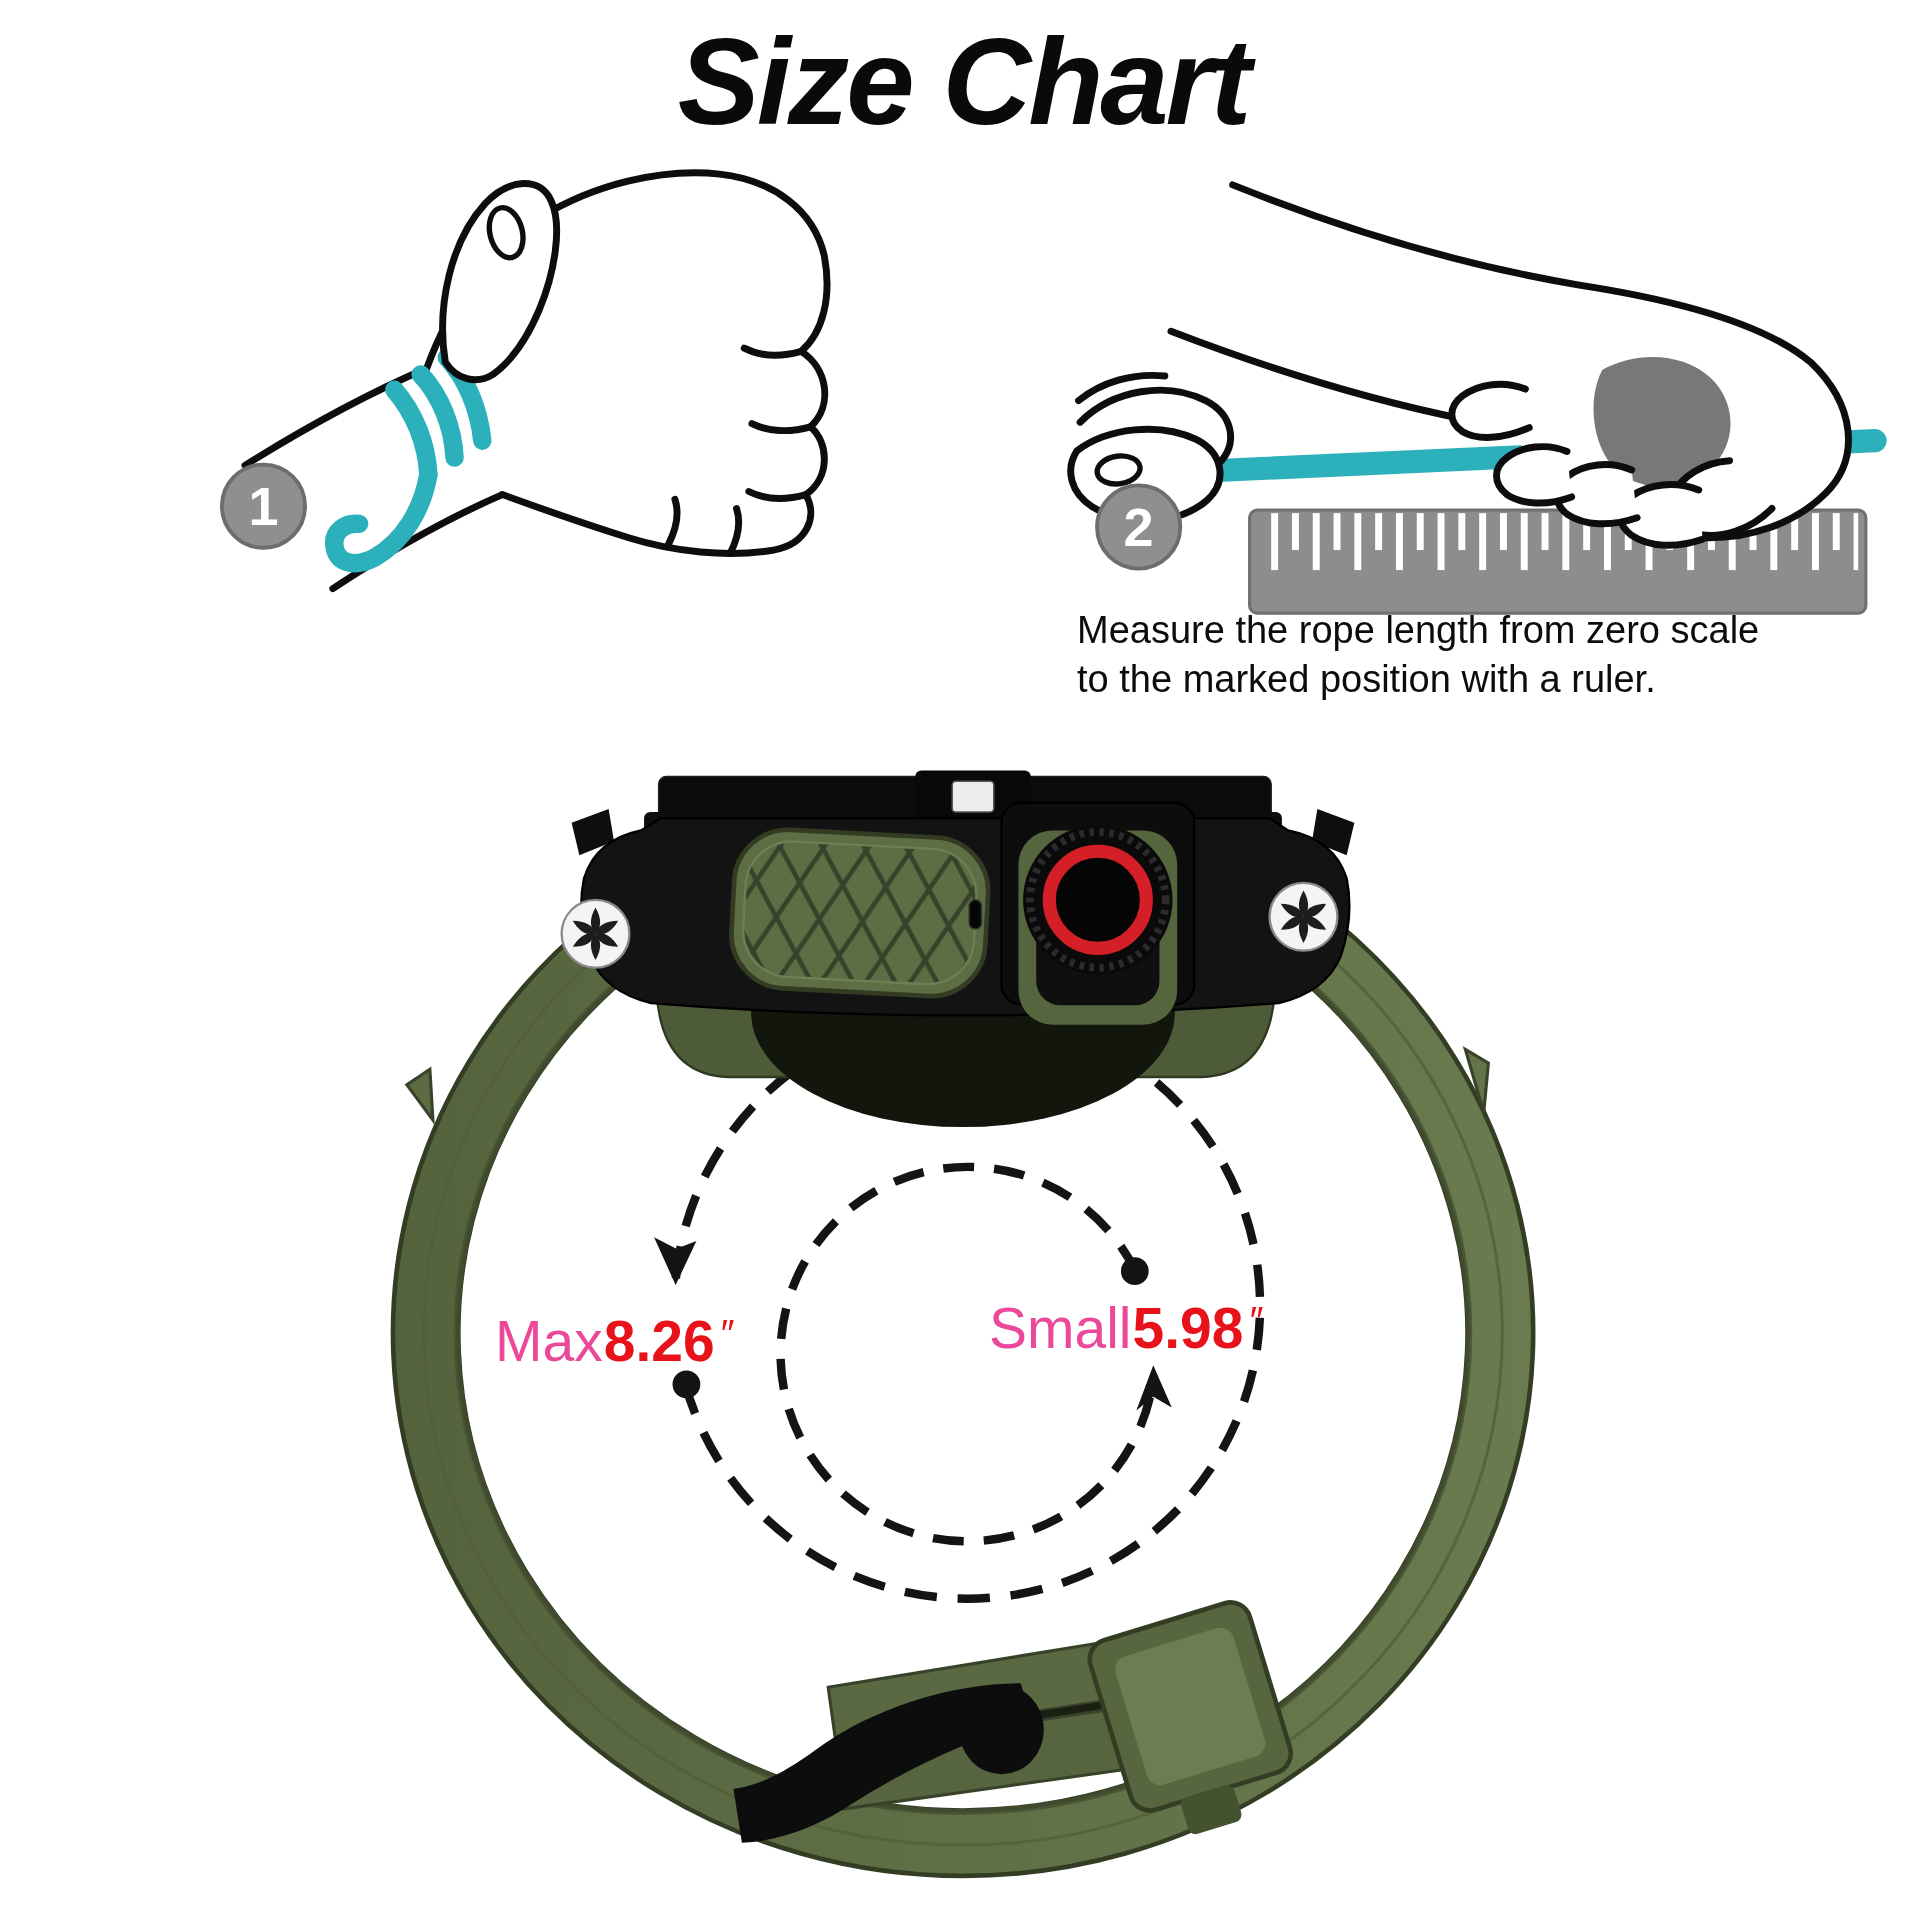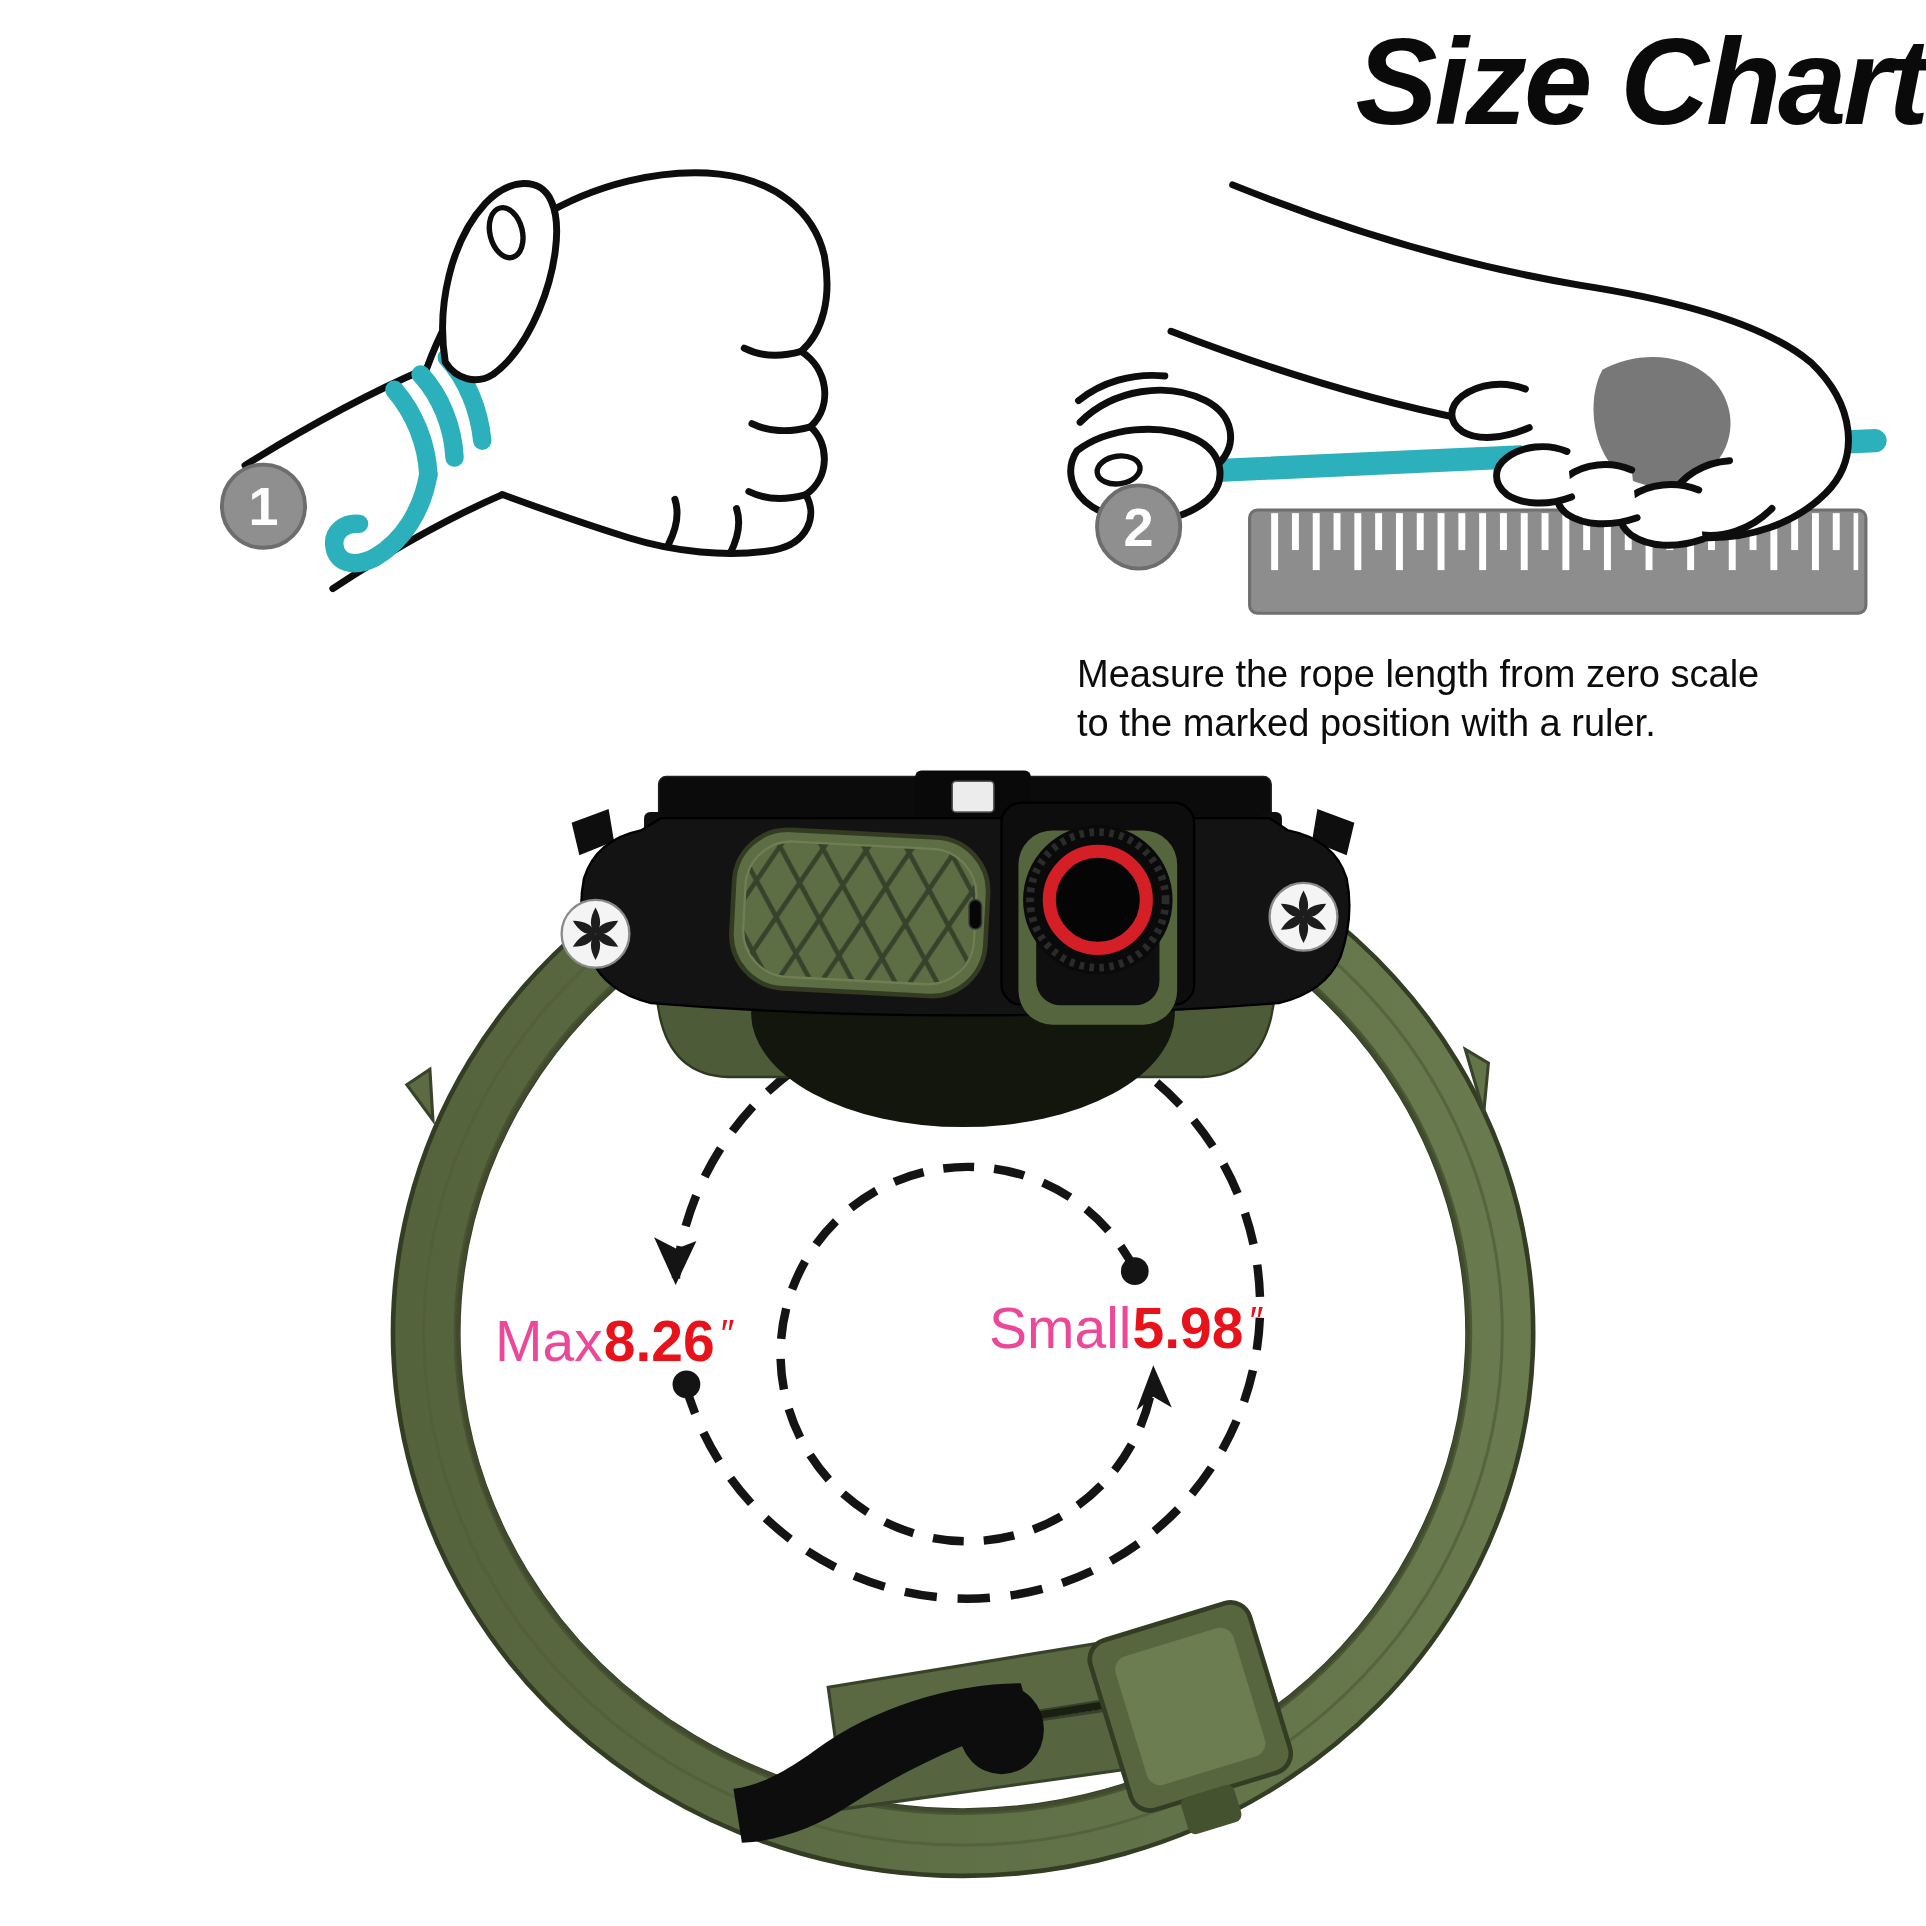--- a/index.html
+++ b/index.html
@@ -2,26 +2,26 @@
 <html style="font-size:12.3px"><head>
 <meta charset="utf-8">
 <style>
   html,body{margin:0;padding:0;}
   .page{
     position:relative;width:1926px;height:1926px;background:#ffffff;
     font-family:"Liberation Sans",sans-serif;overflow:hidden;
   }
   .art{position:absolute;left:0;top:0;width:1926px;height:1926px;}
   .title{
-    position:absolute;top:10.8px;left:0;width:100%;text-align:right;
+    position:absolute;top:10.8px;left:0;width:100%;text-align:center;
     font-size:123px;font-weight:bold;font-style:italic;letter-spacing:-3.1px;color:#0a0a0a;
   }
   .caption{position:absolute;font-size:38px;line-height:49px;color:#0c0c0c;white-space:nowrap;}
   .caption-1{left:219px;top:606px;}
-  .caption-2{left:1077px;top:606px;margin-top:44px;}
+  .caption-2{left:1077px;top:606px;}
   .badge-num{
     position:absolute;width:85px;height:85px;text-align:center;line-height:85px;
     font-size:54px;font-weight:bold;color:#ffffff;
   }
   .badge-num-1{left:221px;top:464px;}
   .badge-num-2{left:1096px;top:485px;}
   .measure{position:absolute;font-size:57px;color:#111111;white-space:nowrap;}
   .measure .m-label{color:#ec4899;}
   .measure .m-value{color:#e8121a;font-weight:bold;margin-left:1px;}
   .measure .m-unit{

